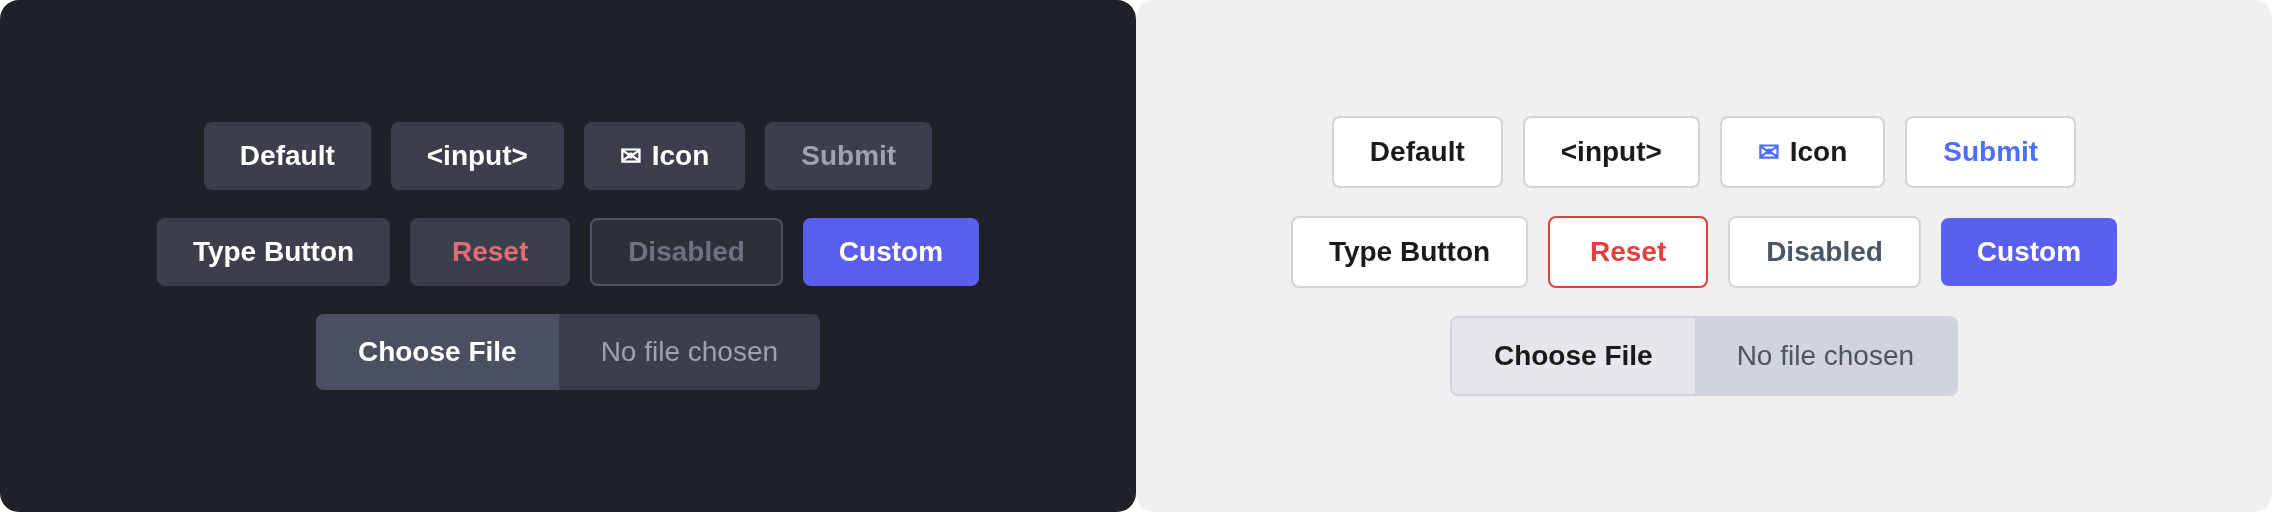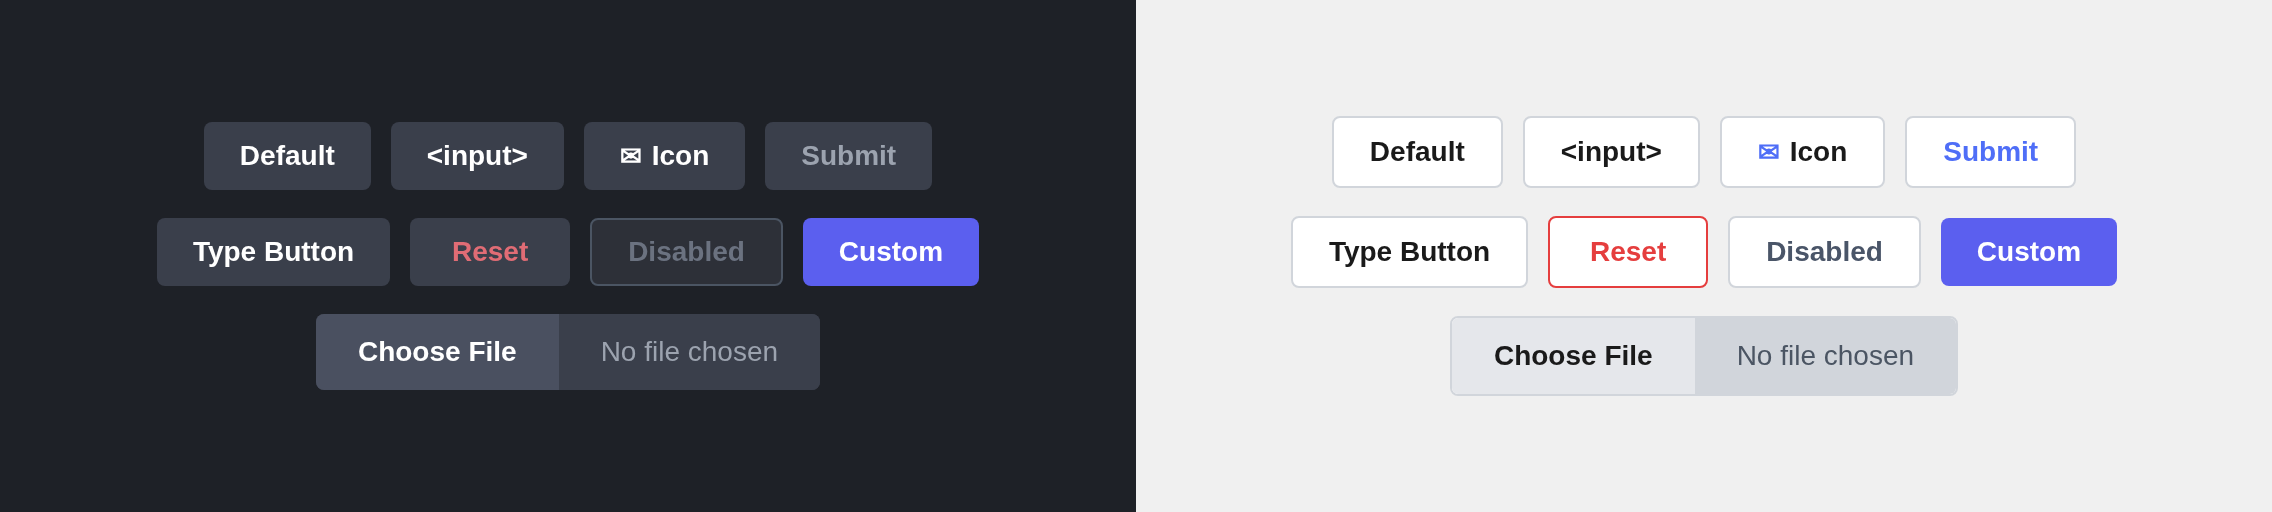--- a/index.html
+++ b/index.html
@@ -13,20 +13,21 @@
     }
 
     .panel {
       flex: 1;
       display: flex;
       flex-direction: column;
       justify-content: center;
       align-items: center;
       padding: 40px;
       gap: 28px;
+      border-radius: 19px;
     }
 
     .panel-dark {
       background-color: #1e2127;
     }
 
     .panel-light {
       background-color: #f0f0f0;
     }
 

